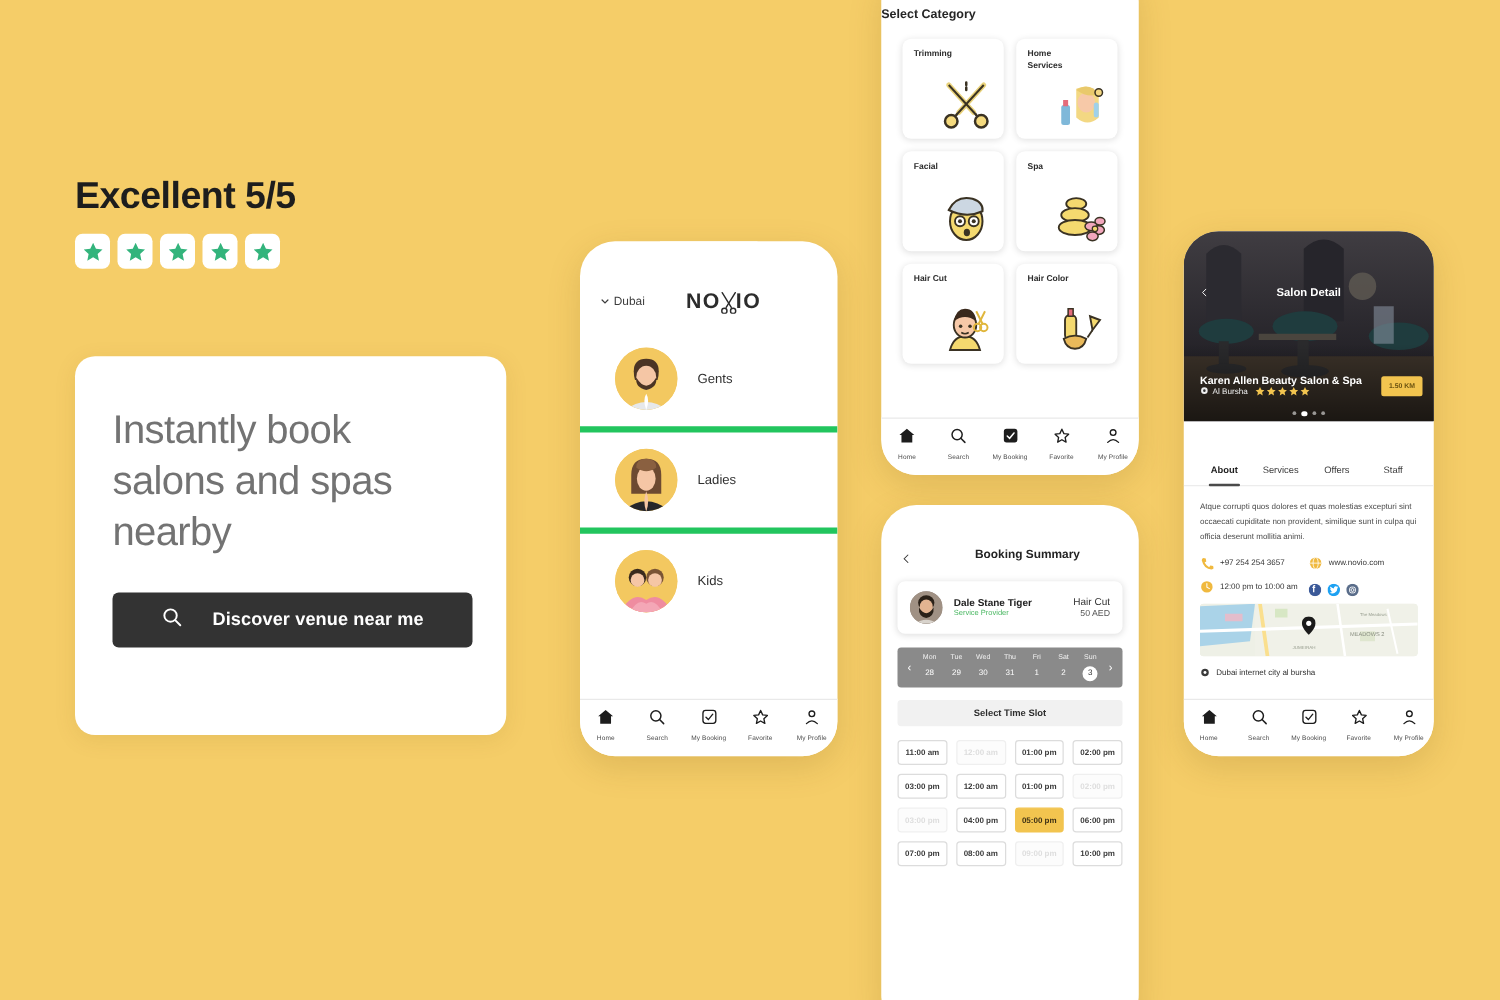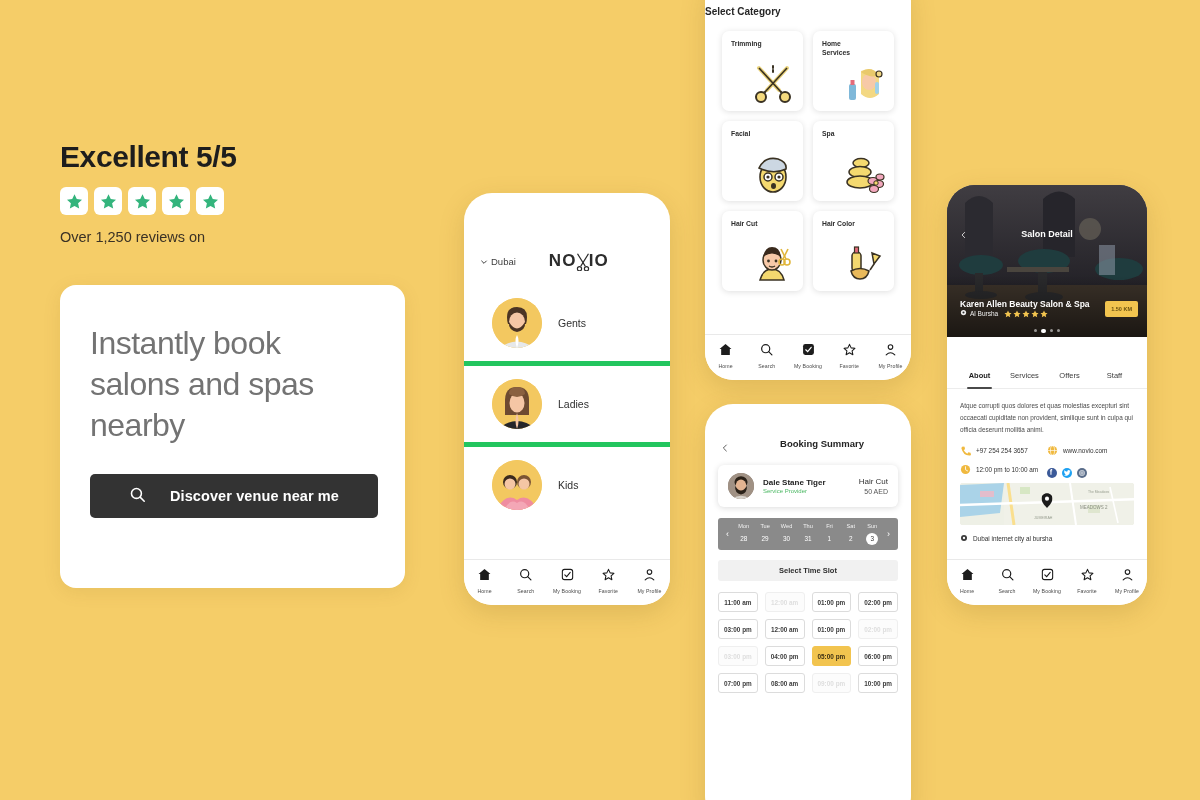--- a/index.html
+++ b/index.html
@@ -51,21 +51,21 @@
   }
   .notch {
     position: absolute; top: 0; left: 50%; transform: translateX(-50%);
     width: 78px; height: 14px; background: #ffffff;
     border-bottom-left-radius: 9px; border-bottom-right-radius: 9px; z-index: 6;
   }
 
   
   #phone-home { left: 464px; top: 193px; width: 206px; height: 412px; border-radius: 28px; }
   .ph-top-row {
-    display: flex; align-items: center; padding: 38px 16px 0 16px; gap: 10px; margin-top: 20px;
+    display: flex; align-items: center; padding: 38px 16px 0 16px; gap: 10px;
   }
   .loc-pill { display: flex; align-items: center; gap: 3px; font-size: 9.5px; color: #3d3d3d; }
   .chev-d { width: 8px; height: 8px; }
   .novio-logo {
     display: flex; align-items: center; justify-content: center;
     flex: 1; margin-right: 22px;
   }
   .novio-word { font-size: 17px; font-weight: bold; letter-spacing: 1.2px; color: #2c2c2c; }
   .scissor-v { width: 14px; height: 19px; margin: 0 -1px; position: relative; top: 1px; }
 
@@ -263,21 +263,20 @@
         <span class="star-glyph"><svg viewBox="0 0 24 24" width="17" height="17" fill="#33b47c">
             <path d="M12 1.6 l3.2 6.9 7.4 .9 -5.5 5.1 1.5 7.4 -6.6 -3.7 -6.6 3.7 1.5 -7.4 -5.5 -5.1 7.4 -.9z"></path>
           </svg></span>
       </span>
       <span class="star-box">
         <span class="star-glyph"><svg viewBox="0 0 24 24" width="17" height="17" fill="#33b47c">
             <path d="M12 1.6 l3.2 6.9 7.4 .9 -5.5 5.1 1.5 7.4 -6.6 -3.7 -6.6 3.7 1.5 -7.4 -5.5 -5.1 7.4 -.9z"></path>
           </svg></span>
       </span>
     </div>
-  <div class="reviews-line">Over 1,250 reviews on</div>
 </div>
 
 <div class="hero-card">
   <div class="hero-title">Instantly book salons and spas nearby</div>
   <button class="discover-btn">
     <span>
       <svg viewBox="0 0 24 24" fill="none" stroke="#ffffff" stroke-width="2.2" stroke-linecap="round">
         <circle cx="10.5" cy="10.5" r="7"></circle>
           <line x1="16" y1="16" x2="21.5" y2="21.5"></line>
       </svg>

